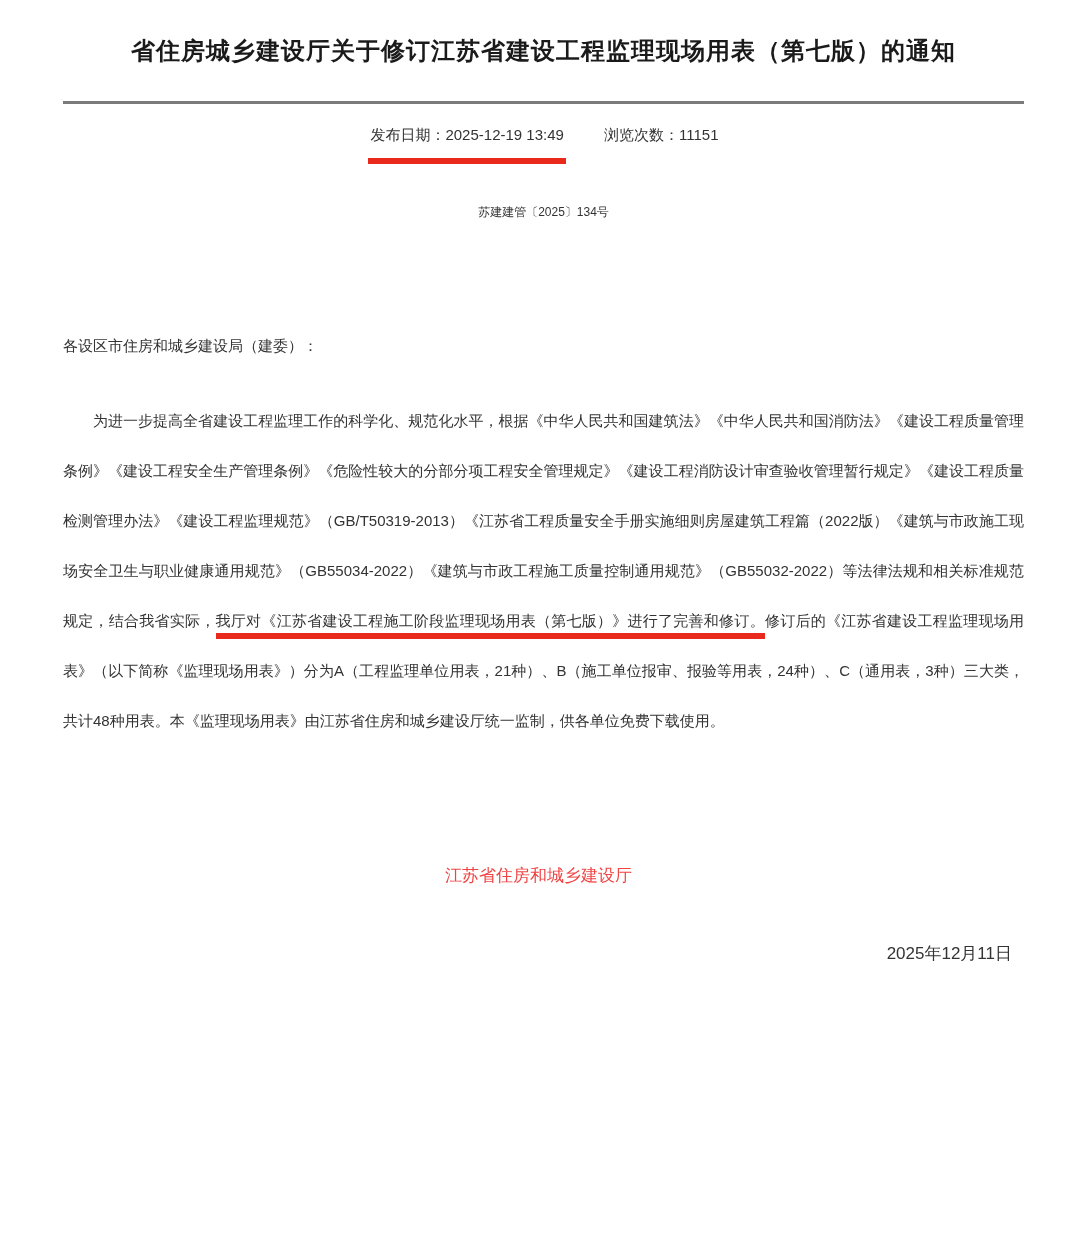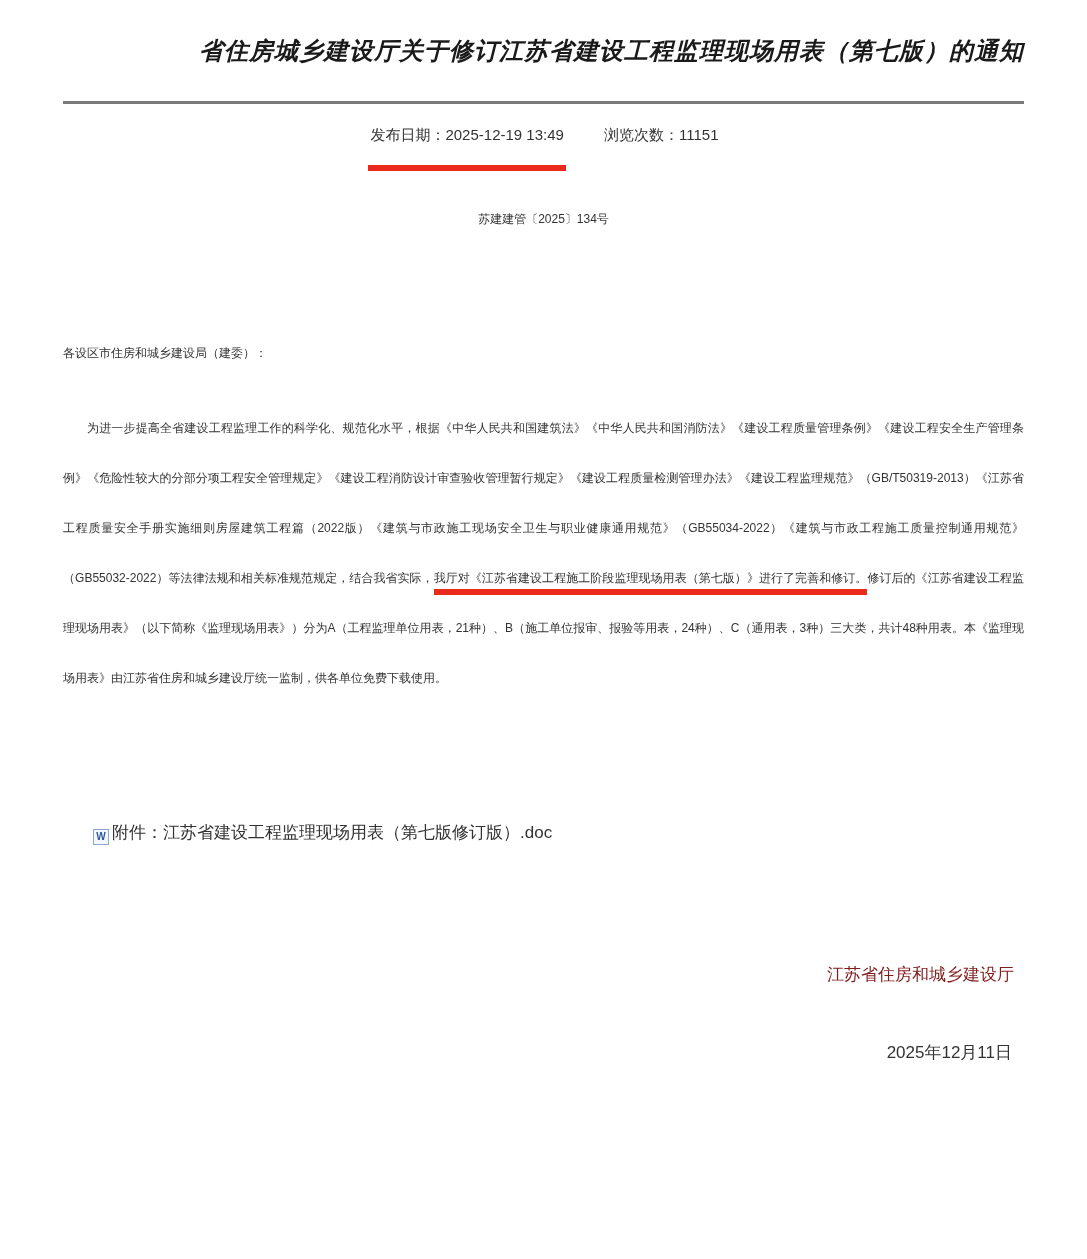--- a/index.html
+++ b/index.html
@@ -9,55 +9,54 @@
     color: #333333;
   }
   .page {
     width: 1087px;
     min-height: 1259px;
     background: #ffffff;
     padding: 0 63px;
   }
   .title {
     margin-top: 33px;
-    text-align: right;
+    text-align: center;
     font-size: 24px;
     font-weight: bold;
     color: #1a1a1a;
     letter-spacing: 1px;
     line-height: 36px;
-    font-style: italic;
   }
   .divider {
     margin-top: 32px;
     height: 3px;
     background: #7b7b7b;
   }
   .meta-bar {
     margin-top: 22px;
     text-align: center;
     font-size: 15px;
     color: #333;
   }
   .meta-item { display: inline-block; }
   .u-red-meta {
     border-bottom: 6px solid #e8291c;
-    padding: 0 2px 20px 2px;
+    padding: 0 2px 13px 2px;
   }
   .views { margin-left: 34px; }
   .views-value { }
   .doc-number {
     margin-top: 40px;
     text-align: center;
     font-size: 12px;
     color: #333;
   }
   .article {
     margin-top: 100px;
-    font-size: 12px;
+    font-size: 15px;
     line-height: 50px;
     text-align: justify;
     color: #333;
   }
   .para { margin-top: 25px; }
   .para.first { margin-top: 0; }
   .para.indent { text-indent: 2em; }
   .u-red {
     border-bottom: 6px solid #e8291c;
     padding-bottom: 4px;
@@ -82,24 +81,24 @@
     vertical-align: -2px;
     margin-right: 3px;
   }
   .attachment a {
     color: #333;
     text-decoration: none;
     cursor: pointer;
   }
   .signature {
     margin-top: 118px;
-    text-align: right;
+    text-align: center;
     padding-right: 10px;
     font-size: 17px;
-    color: #7f1d1d;
+    color: #ef4444;
   }
   .sign-date {
     margin-top: 55px;
     text-align: right;
     padding-right: 12px;
     font-size: 17px;
     color: #333;
     padding-bottom: 24px;
   }
 </style>
@@ -118,21 +117,18 @@
   </div>
 
   <div class="doc-number">苏建建管〔2025〕134号</div>
 
   <div class="article">
 
   <p class="para first"><span>各设区市住房和城乡建设局（建委）：</span></p>
       <p class="para indent"><span>为进一步提高全省建设工程监理工作的科学化、规范化水平，根据《中华人民共和国建筑法》《中华人民共和国消防法》《建设工程质量管理条例》《建设工程安全生产管理条例》《危险性较大的分部分项工程安全管理规定》《建设工程消防设计审查验收管理暂行规定》《建设工程质量检测管理办法》《建设工程监理规范》（GB/T50319-2013）《江苏省工程质量安全手册实施细则房屋建筑工程篇（2022版）《建筑与市政施工现场安全卫生与职业健康通用规范》（GB55034-2022）《建筑与市政工程施工质量控制通用规范》（GB55032-2022）等法律法规和相关标准规范规定，结合我省实际，</span><span class="u-red">我厅对《江苏省建设工程施工阶段监理现场用表（第七版）》进行了完善和修订。</span><span>修订后的《江苏省建设工程监理现场用表》（以下简称《监理现场用表》）分为A（工程监理单位用表，21种）、B（施工单位报审、报验等用表，24种）、C（通用表，3种）三大类，共计48种用表。本《监理现场用表》由江苏省住房和城乡建设厅统一监制，供各单位免费下载使用。</span></p>
     </div>
 
-  <div class="attachment">
-    <span class="doc-icon">W</span><span>附件：</span><a>江苏省建设工程监理现场用表（第七版修订版）.doc</a>
-  </div>
 
   <div class="signature">江苏省住房和城乡建设厅</div>
 
   <div class="sign-date">2025年12月11日</div>
 
 </div>
 
 </body></html>

